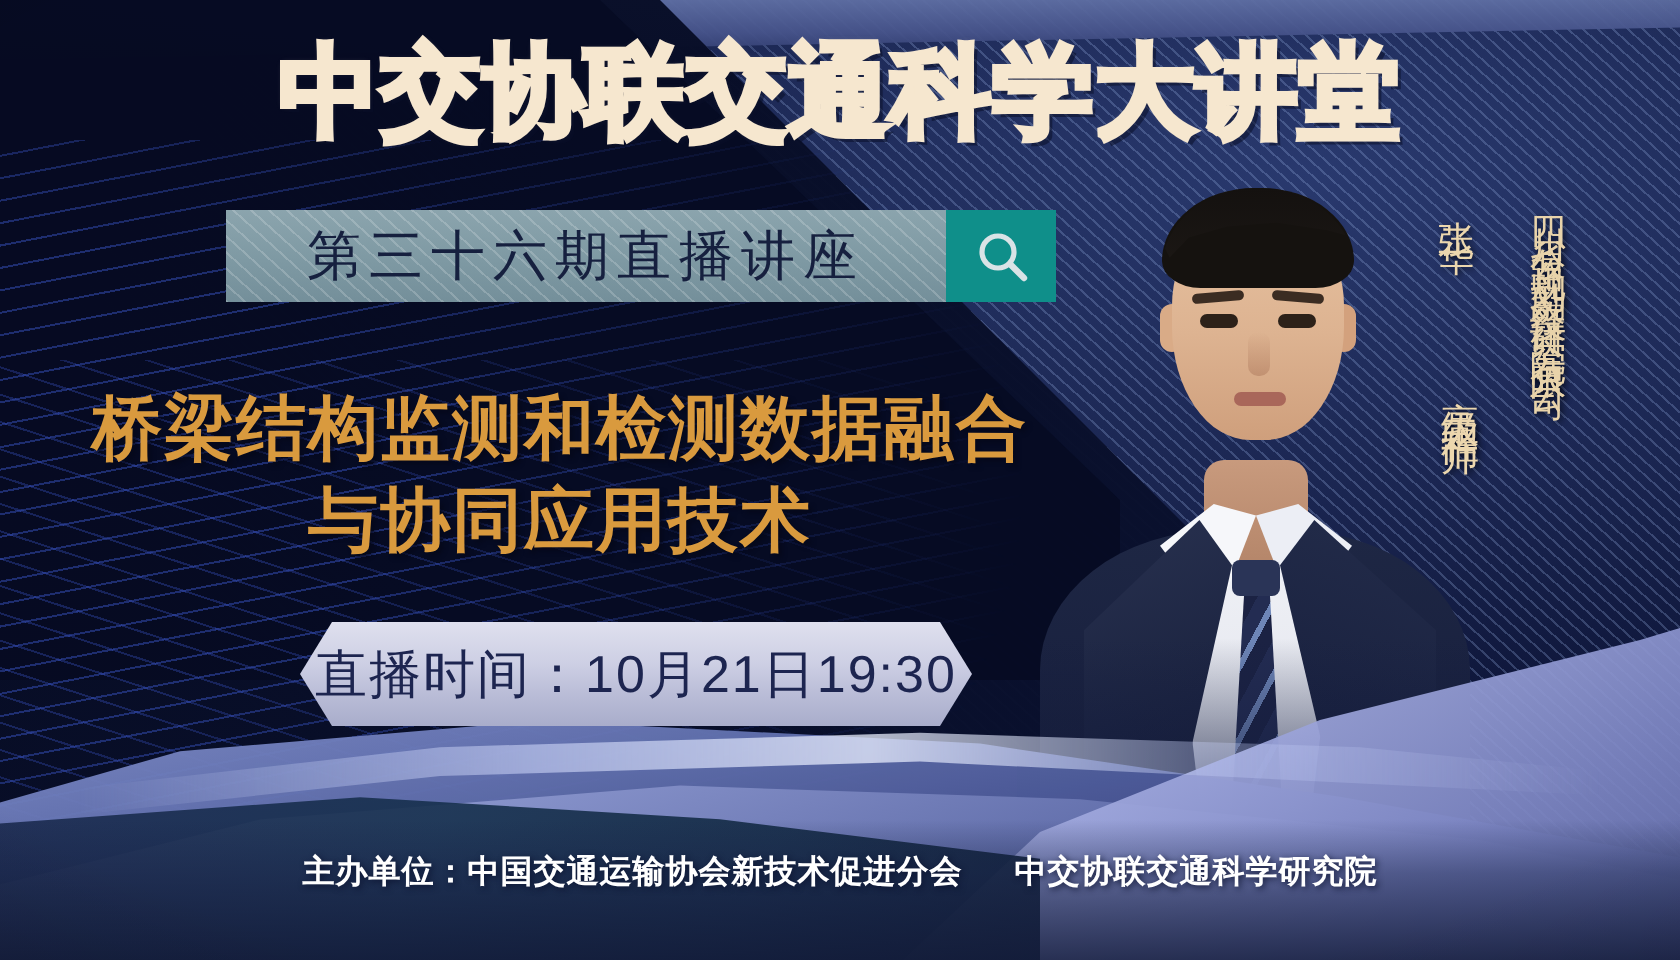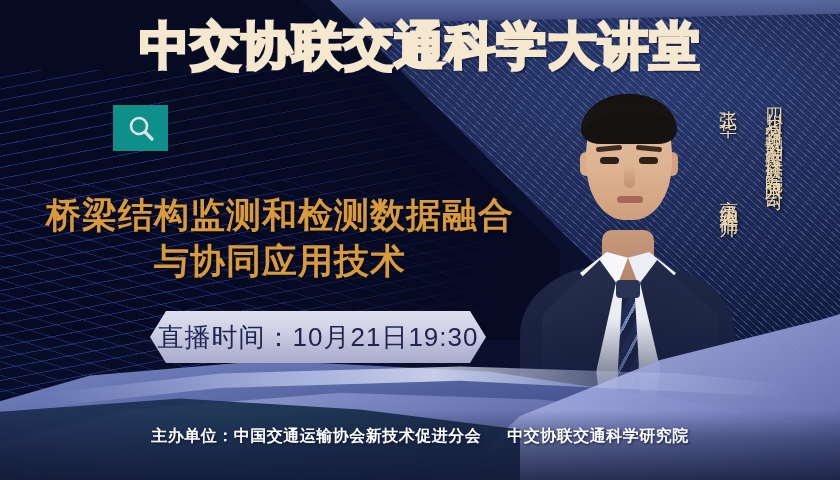--- a/index.html
+++ b/index.html
@@ -342,20 +342,23 @@
   <div class="ribbon-a"></div>
   <div class="ribbon-b"></div>
   <div class="ribbon-c"></div>
   <div class="ribbon-d"></div>
   <div class="ribbon-gloss"></div>
   <div class="bottombar"></div>
 
   <div class="title">中交协联交通科学大讲堂</div>
 
   <div class="banner">
+    <div class="banner-body">
+      <span class="banner-text">第三十六期直播讲座</span>
+    </div>
     <div class="banner-icon">
       <svg width="30" height="30" viewBox="0 0 30 30" aria-hidden="true">
         <circle cx="13" cy="13" r="8" fill="none" stroke="#d9e3e6" stroke-width="2.6"></circle>
         <line x1="19" y1="19" x2="26" y2="26" stroke="#d9e3e6" stroke-width="3.2" stroke-linecap="round"></line>
       </svg>
     </div>
   </div>
 
   <div class="topic">
     <span class="l1">桥梁结构监测和检测数据融合</span>

